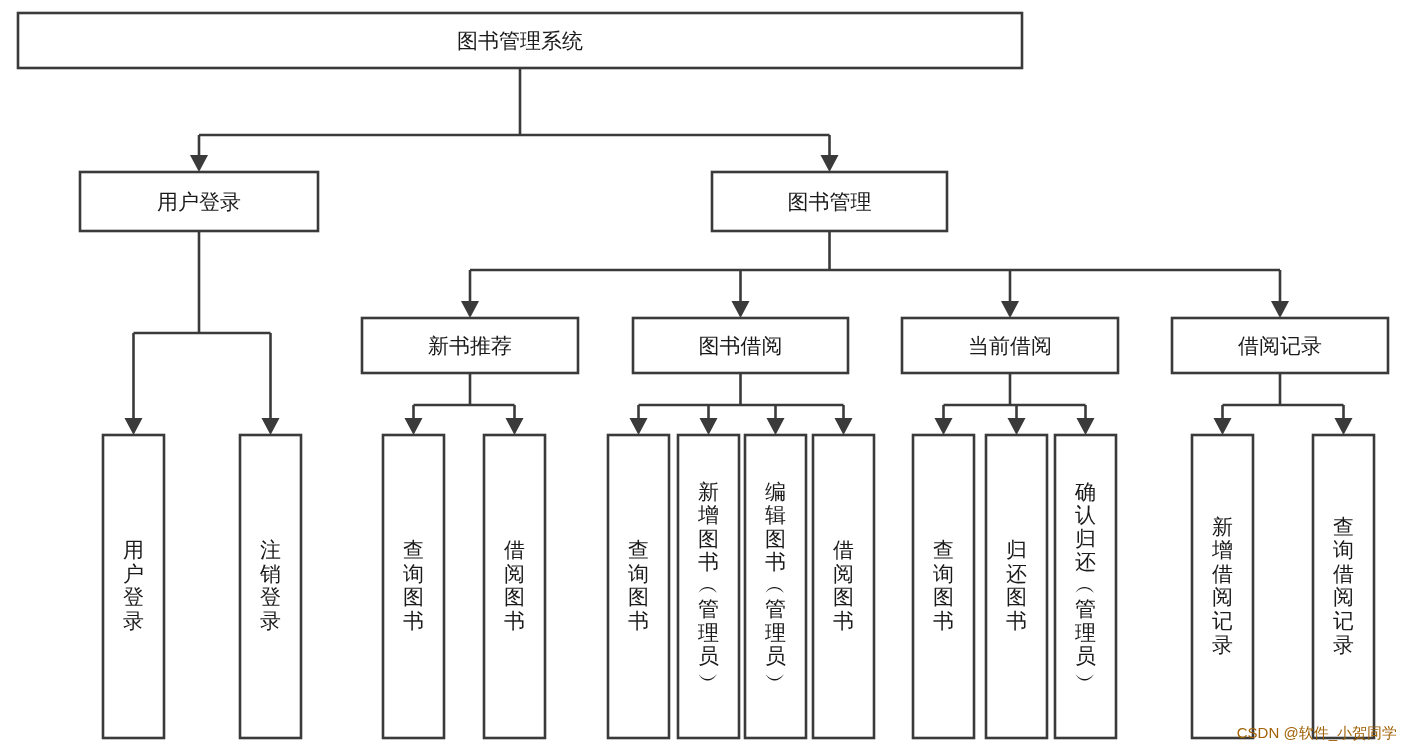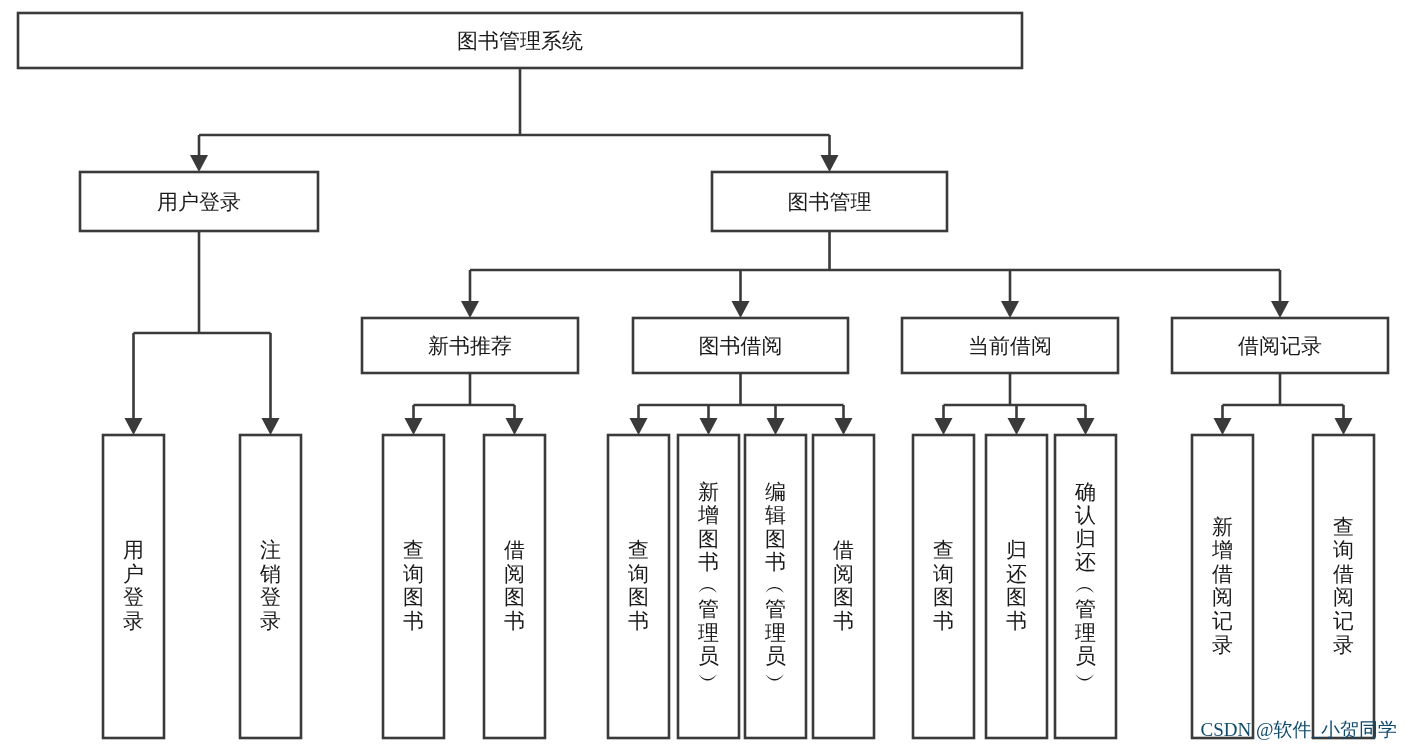--- a/index.html
+++ b/index.html
@@ -63,23 +63,23 @@
     pointer-events: none;
     letter-spacing: 0;
   }
   .vlabel span.vchar {
     display: block;
   }
   .watermark {
     position: absolute;
     right: 8px;
     bottom: 4px;
-    font-family: Liberation Serif, serif;
-    font-size: 19px;
-    color: #0c4a6e;
+    font-family: Liberation Sans, sans-serif;
+    font-size: 15px;
+    color: #a16207;
     white-space: nowrap;
     pointer-events: none;
   }
 </style>
 </head>
 <body>
 
 <div id="diagram-root">
 
   <svg id="flow-svg" viewBox="0 0 1405 747">

